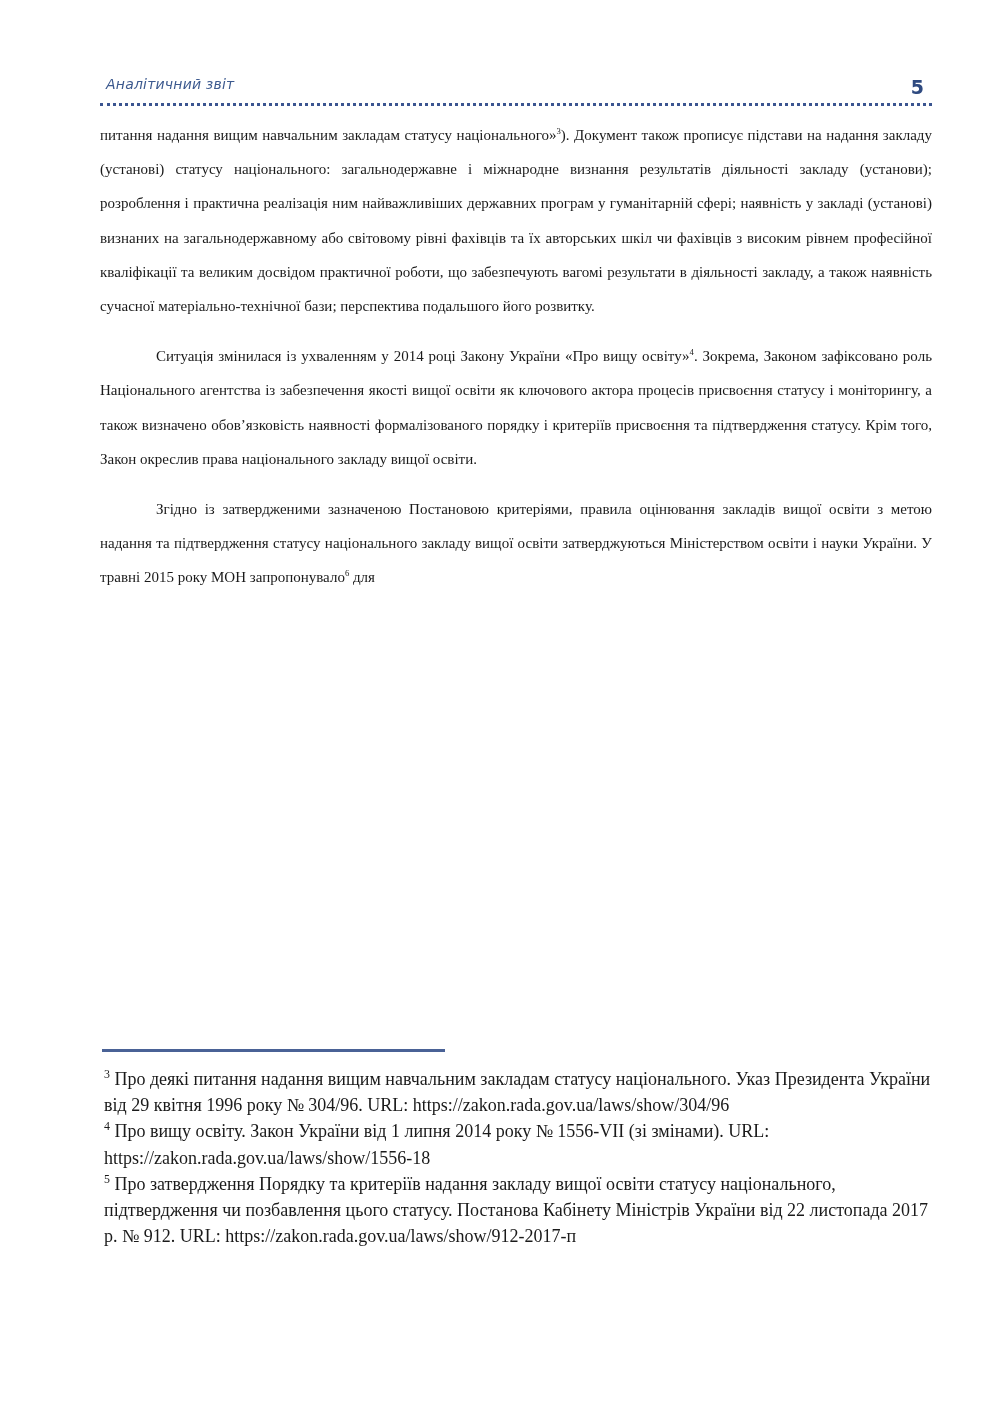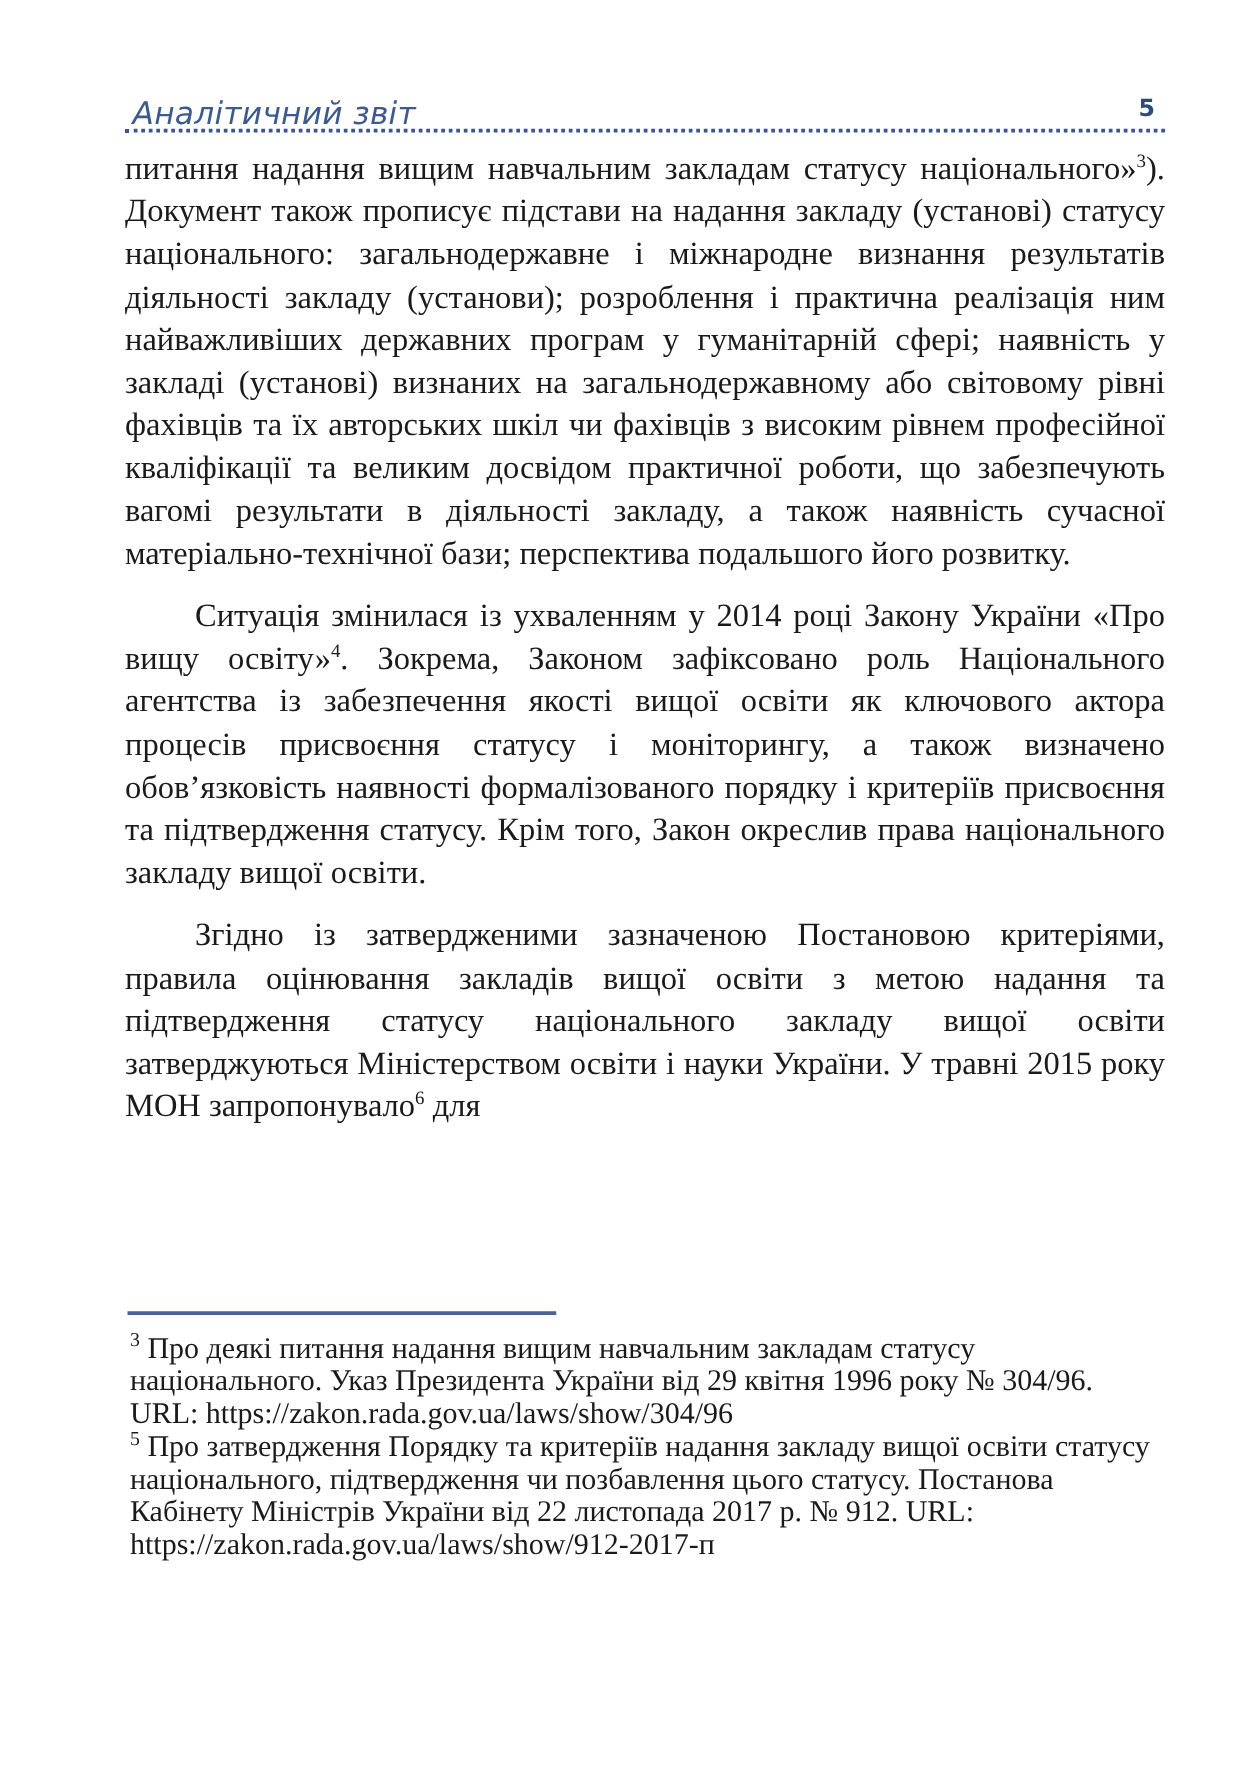--- a/index.html
+++ b/index.html
@@ -27,21 +27,21 @@
     left: 0;
     width: 832px;
     height: 30px;
   }
   .header-title {
     position: absolute;
     left: 6px;
     top: 0;
     font-family: "DejaVu Sans", sans-serif;
     font-style: italic;
-    font-size: 25px;
+    font-size: 14px;
     color: #3d5a8f;
     letter-spacing: 0.2px;
   }
   .header-page {
     position: absolute;
     right: 8px;
     top: 0;
     font-family: "DejaVu Sans", sans-serif;
     font-weight: bold;
     font-size: 19px;
@@ -53,21 +53,21 @@
     top: 27px;
     width: 832px;
     height: 0;
     border-top: 3px dotted #3b5590;
   }
   .body-text {
     position: absolute;
     top: 118px;
     left: 0;
     width: 832px;
-    font-size: 26px;
+    font-size: 15px;
     line-height: 34.2px;
     text-align: justify;
     text-align-last: left;
   }
   .body-text p {
     margin: 0 0 16px 0;
   }
   .body-text p.indent {
     text-indent: 56px;
   }
@@ -82,21 +82,21 @@
     left: 2px;
     width: 343px;
     height: 0;
     border-top: 3px solid #4a6296;
   }
   .footnotes {
     position: absolute;
     top: 1066px;
     left: 4px;
     width: 828px;
-    font-size: 24px;
+    font-size: 18px;
     line-height: 26.2px;
   }
   .footnote {
     margin: 0;
   }
   .footnote a {
     color: #1a1a1a;
     text-decoration: none;
   }
   .fn-num {
@@ -128,17 +128,20 @@
     </p>
   </div>
 
   <div class="fn-rule"></div>
 
   <div class="footnotes">
     <p class="footnote">
       <span class="fn-num">3</span><span> Про деякі питання надання вищим навчальним закладам статусу національного. Указ Президента України від 29 квітня 1996 року № 304/96. URL: </span><a>https://zakon.rada.gov.ua/laws/show/304/96</a>
     </p>
     <p class="footnote">
+      <span class="fn-num">4</span><span> Про вищу освіту. Закон України від 1 липня 2014 року № 1556-VII (зі змінами). URL: </span><a>https://zakon.rada.gov.ua/laws/show/1556-18</a>
+    </p>
+    <p class="footnote">
       <span class="fn-num">5</span><span> Про затвердження Порядку та критеріїв надання закладу вищої освіти статусу національного, підтвердження чи позбавлення цього статусу. Постанова Кабінету Міністрів України від 22 листопада 2017 р. № 912. URL: </span><a>https://zakon.rada.gov.ua/laws/show/912-2017-п</a>
     </p>
   </div>
 
 </div>
 
 </body></html>

